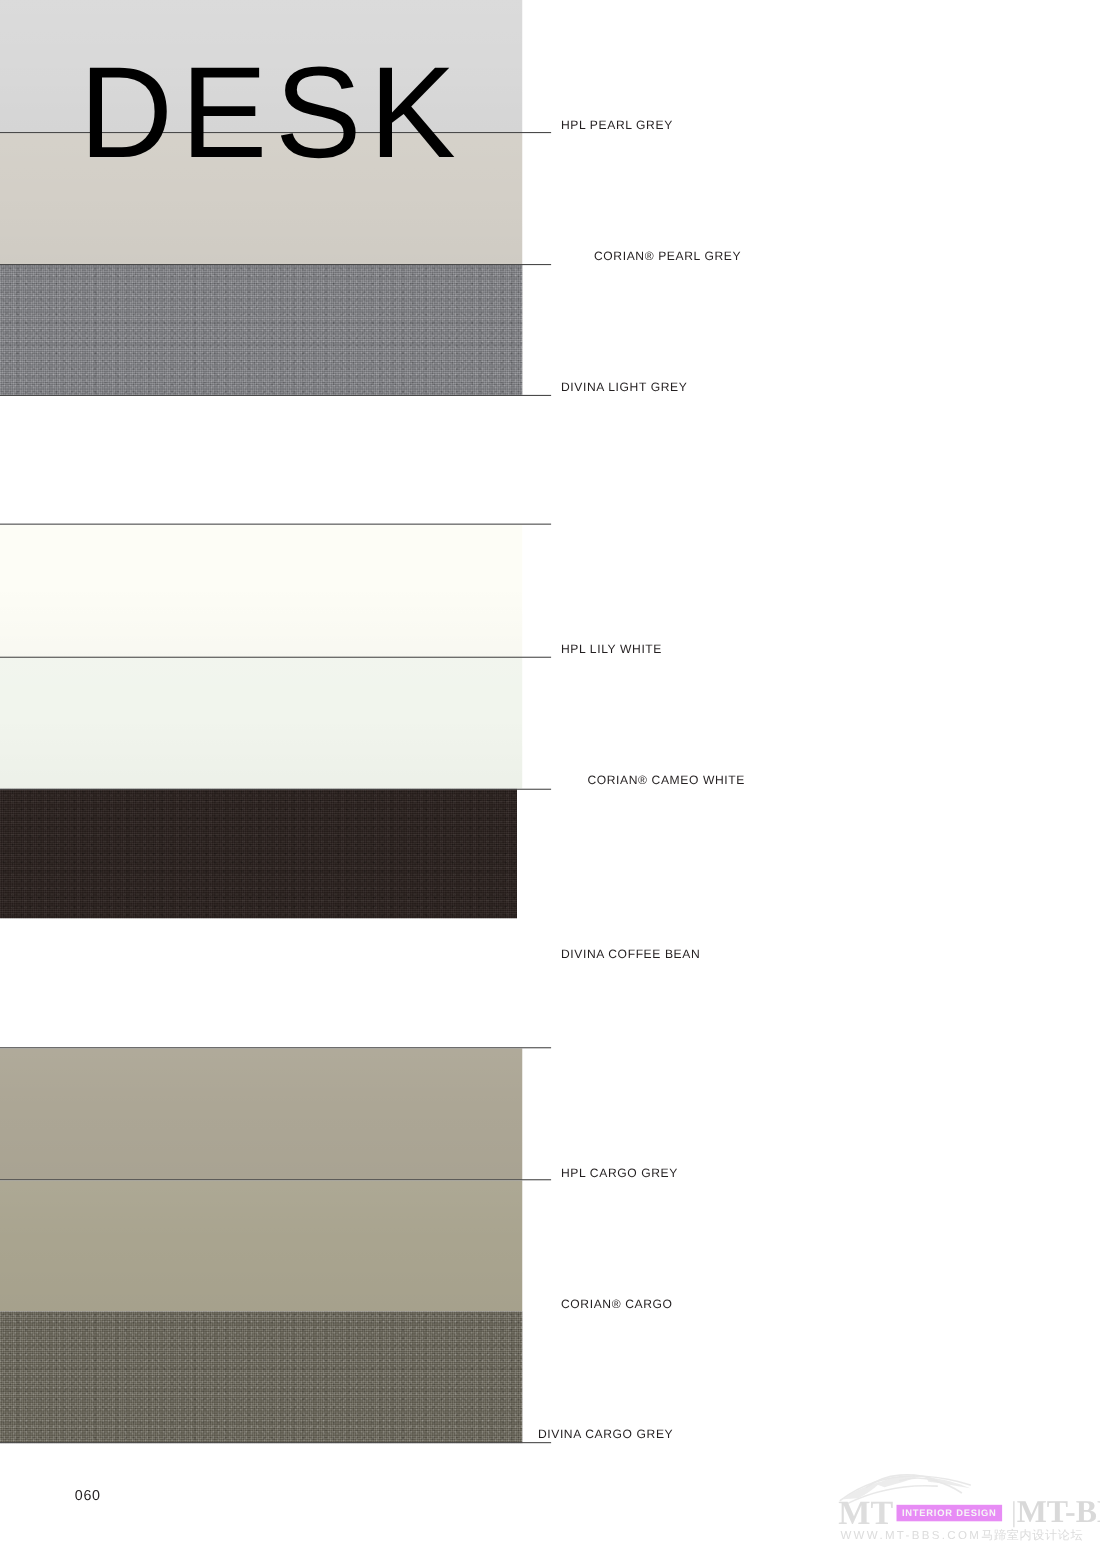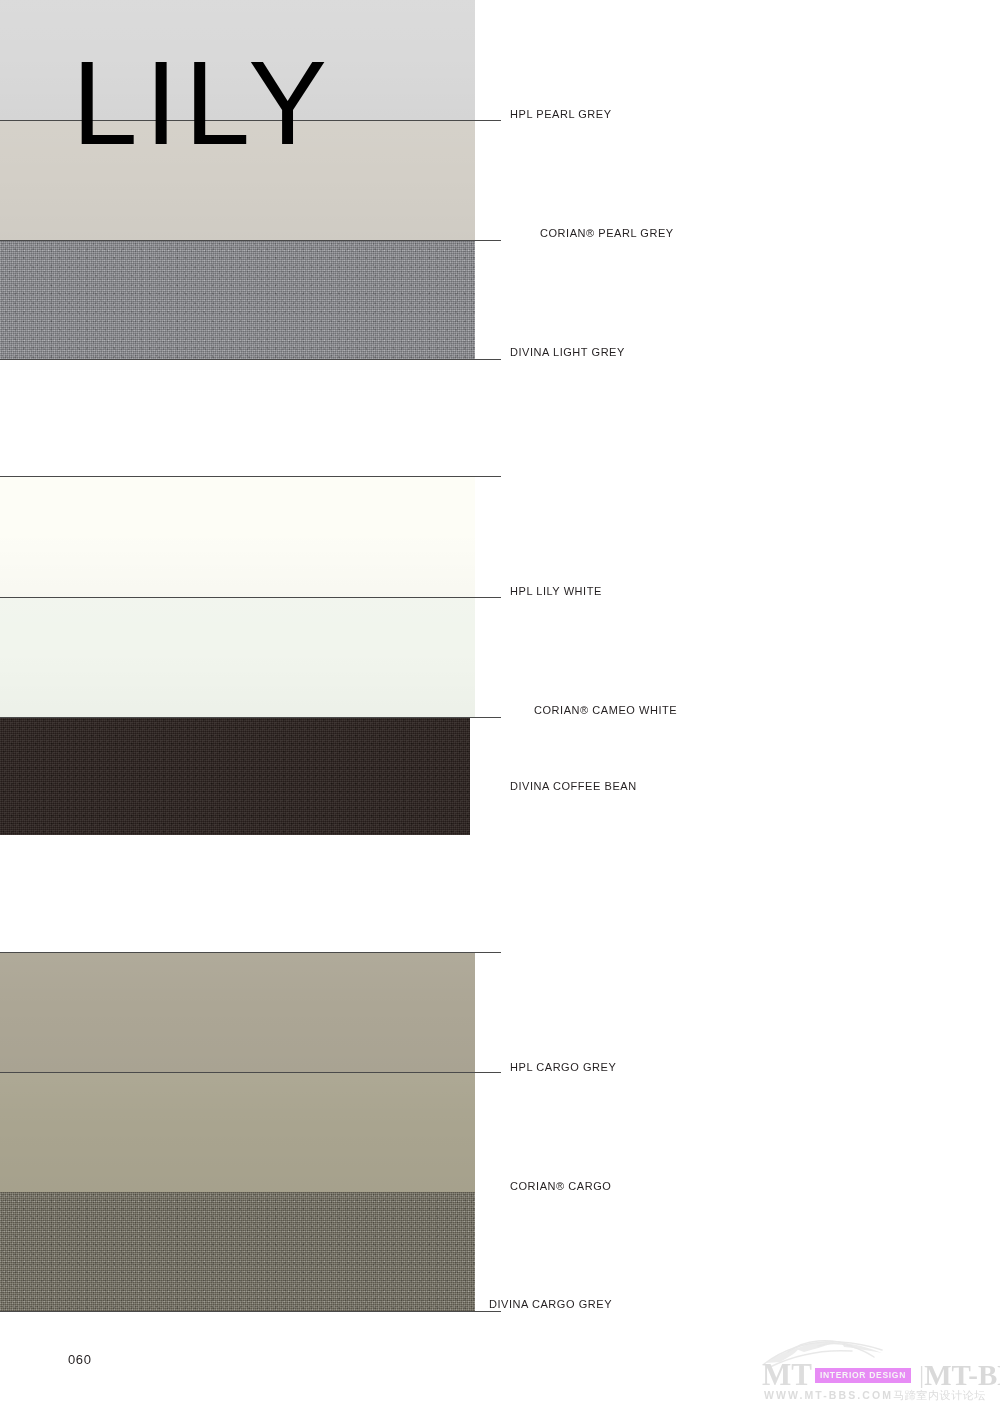--- a/index.html
+++ b/index.html
@@ -195,21 +195,21 @@
     left: 8px;
     top: 58px;
     display: flex;
     align-items: baseline;
     width: 236px;
   }
   #wm-url {
     font-size: 10.5px;
     letter-spacing: 2.1px;
     color: #c7c7c7;
-    font-weight: 700;
+    font-weight: 400;
     white-space: nowrap;
   }
   #wm-cn {
     font-size: 11px;
     letter-spacing: 0.6px;
     color: #c7c7c7;
     white-space: nowrap;
   }
 </style>
 </head>
@@ -258,27 +258,27 @@
       <div class="leader" style="left: 0px; top: 1072px; width: 501px;"></div>
       <div class="leader" style="left: 0px; top: 1311px; width: 501px;"></div>
     </div>
 
   <div id="caption-layer">
       <div class="caption" style="left: 510px; top: 108px;">HPL PEARL GREY</div>
       <div class="caption" style="left: 540px; top: 227px;">CORIAN® PEARL GREY</div>
       <div class="caption" style="left: 510px; top: 346px;">DIVINA LIGHT GREY</div>
       <div class="caption" style="left: 510px; top: 585px;">HPL LILY WHITE</div>
       <div class="caption" style="left: 510px; top: 704px; margin-left: 24px;">CORIAN® CAMEO WHITE</div>
-      <div class="caption" style="left: 510px; top: 780px;">DIVINA COFFEE BEAN</div>
+      <div class="caption" style="left: 510px; top: 862px;">DIVINA COFFEE BEAN</div>
       <div class="caption" style="left: 510px; top: 1061px;">HPL CARGO GREY</div>
       <div class="caption" style="left: 510px; top: 1180px;">CORIAN® CARGO</div>
       <div class="caption" style="left: 489px; top: 1298px;">DIVINA CARGO GREY</div>
     </div>
 
-  <div id="desk-title">LILY</div>
+  <div id="desk-title">DESK</div>
 
   <div id="folio">060</div>
 
   <div id="watermark">
     <svg id="wm-horse" viewBox="0 0 150 44">
       <g fill="none" stroke="#cfcfcf" stroke-width="1.5" stroke-linecap="round">
         <path d="M4 34 C12 28 22 22 34 18 C48 13 64 11 80 12 C96 13 110 16 122 20"></path>
         <path d="M8 38 C18 33 30 28 44 25 C60 21 76 20 92 21"></path>
         <path d="M28 22 C36 16 46 12 58 11 C70 10 82 12 92 16"></path>
         <path d="M58 16 C68 13 80 13 90 16 C100 19 108 23 114 27"></path>

